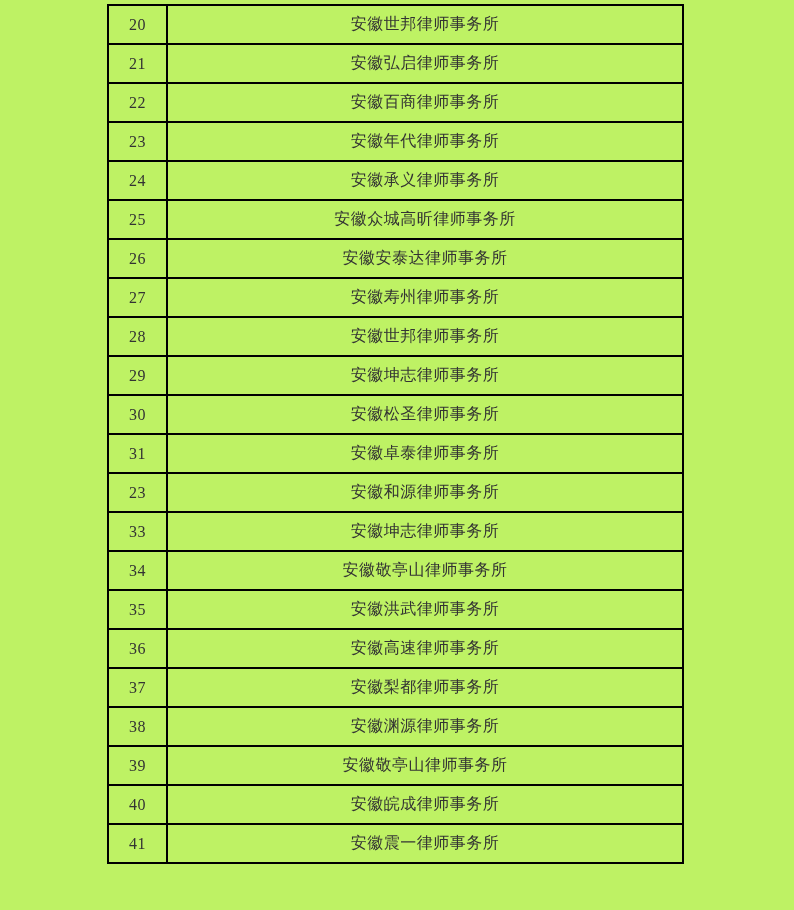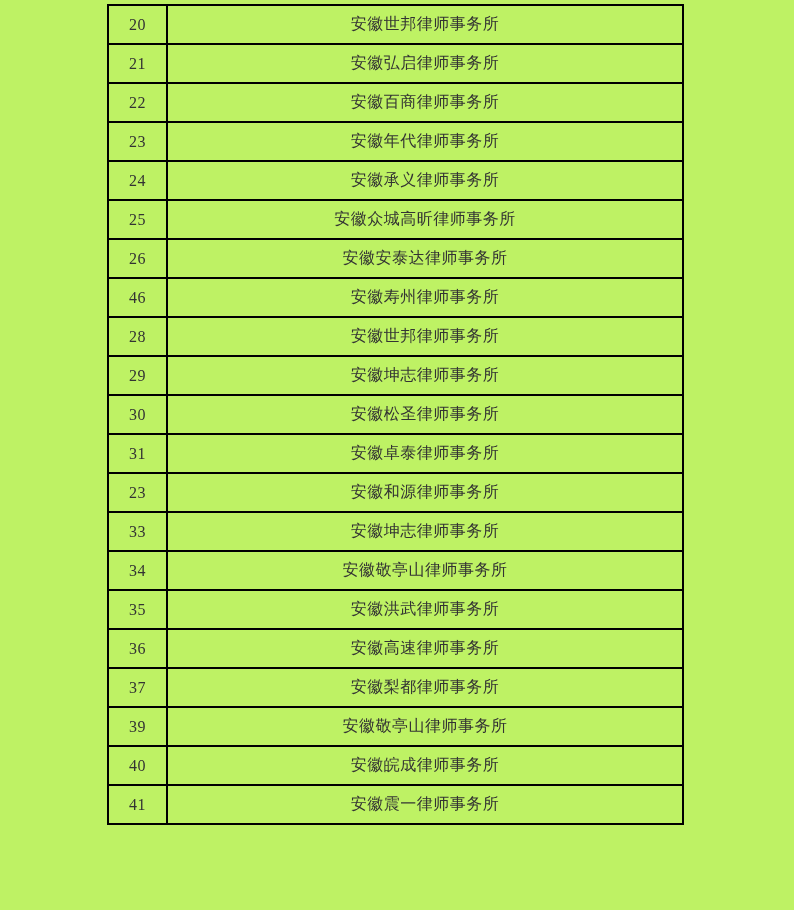--- a/index.html
+++ b/index.html
@@ -78,21 +78,21 @@
     <td class="num-cell">25</td>
     <td class="name-cell">安徽众城高昕律师事务所</td>
   </tr>
 
   <tr>
     <td class="num-cell">26</td>
     <td class="name-cell">安徽安泰达律师事务所</td>
   </tr>
 
   <tr>
-    <td class="num-cell">46</td>
+    <td class="num-cell">27</td>
     <td class="name-cell">安徽寿州律师事务所</td>
   </tr>
 
   <tr>
     <td class="num-cell">28</td>
     <td class="name-cell">安徽世邦律师事务所</td>
   </tr>
 
   <tr>
     <td class="num-cell">29</td>
@@ -132,20 +132,24 @@
   <tr>
     <td class="num-cell">36</td>
     <td class="name-cell">安徽高速律师事务所</td>
   </tr>
 
   <tr>
     <td class="num-cell">37</td>
     <td class="name-cell">安徽梨都律师事务所</td>
   </tr>
 
+  <tr>
+    <td class="num-cell">38</td>
+    <td class="name-cell">安徽渊源律师事务所</td>
+  </tr>
 
   <tr>
     <td class="num-cell">39</td>
     <td class="name-cell">安徽敬亭山律师事务所</td>
   </tr>
 
   <tr>
     <td class="num-cell">40</td>
     <td class="name-cell">安徽皖成律师事务所</td>
   </tr>

